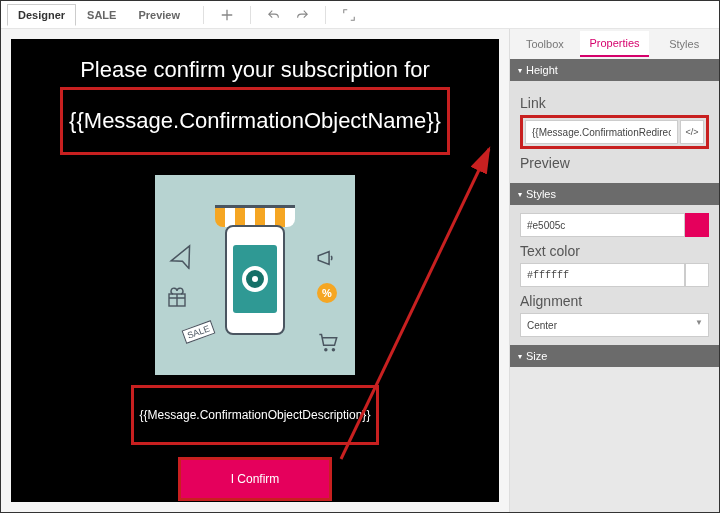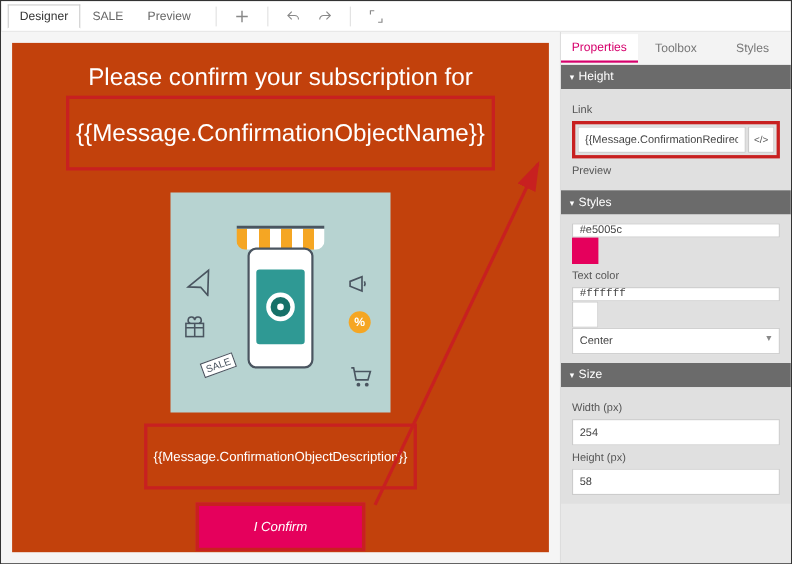--- a/index.html
+++ b/index.html
@@ -1,34 +1,34 @@
 <!DOCTYPE html>
 <html><head>
 <meta charset="utf-8">
 <style>
   * { box-sizing: border-box; margin: 0; padding: 0; }
   body { font-family: -apple-system, BlinkMacSystemFont, "Segoe UI", Arial, sans-serif; font-size: 12px; background: #fff; width: 720px; height: 513px; overflow: hidden; border: 1px solid #333; position: relative; }
 
   .topbar { height: 28px; display: flex; align-items: center; border-bottom: 1px solid #e5e5e5; padding: 0 6px; gap: 6px; }
-  .tabs-top { display: flex; gap: 0; }
+  .tabs-top { display: flex; gap: 0; font-weight: bold; }
   .tab-top { padding: 4px 10px; font-size: 11px; color: #666; cursor: pointer; border: 1px solid transparent; }
   .tab-top.active { color: #333; border: 1px solid #ccc; border-bottom-color: #fff; background: #fff; }
   .top-sep { width: 1px; height: 18px; background: #e0e0e0; margin: 0 6px; }
   .top-icon { width: 22px; height: 20px; display: flex; align-items: center; justify-content: center; color: #888; cursor: pointer; }
   .top-icon svg { width: 14px; height: 14px; }
 
   .workspace { position: absolute; top: 28px; bottom: 0; left: 0; right: 210px; background: #f5f5f5; padding: 10px; }
-  .canvas { width: 100%; height: 100%; background: #c2410c; position: relative; padding: 14px; }
+  .canvas { width: 100%; height: 100%; background: #000000; position: relative; padding: 14px; }
   .hl-title { text-align: center; color: #fff; font-size: 22px; font-weight: 400; margin-top: 4px; }
   .hl-token-row { margin-top: 4px; text-align: center; }
   .hl-token { display: inline-block; color: #fff; font-size: 22px; padding: 18px 6px; border: 3px solid #c82020; }
   .img-box { width: 200px; height: 200px; margin: 20px auto 10px; background: #b7d3d1; position: relative; }
   .desc-row { text-align: center; }
   .desc-token { display: inline-block; color: #fff; font-size: 12px; padding: 20px 6px; border: 3px solid #c82020; }
-  .btn-row { text-align: center; margin-top: 12px; font-style: italic; }
+  .btn-row { text-align: center; margin-top: 12px; }
   .btn-confirm { display: inline-block; background: #e5005c; color: #fff; font-size: 12px; padding: 12px 50px; border: 3px solid #c82020; cursor: pointer; position: relative; }
 
   
   .arrow { position: absolute; pointer-events: none; }
   .arrow svg { overflow: visible; }
 
   
   .phone { position: absolute; left: 70px; top: 50px; width: 60px; height: 110px; background: #fff; border-radius: 8px; border: 2px solid #4a5560; }
   .phone-screen { position: absolute; left: 6px; top: 18px; right: 6px; bottom: 20px; background: #2f9994; border-radius: 3px; display:flex; align-items:center; justify-content:center;}
   .target { width:26px; height:26px; border-radius:50%; border:4px solid #fff; background:#167068; position:relative;}
@@ -37,31 +37,31 @@
   .mini { position:absolute; color:#4a5560; }
 
   
   .panel { position: absolute; top: 28px; right: 0; bottom: 0; width: 210px; background: #e8e8e8; border-left: 1px solid #ddd; overflow:auto;}
   .panel-tabs { display:flex; height:30px; align-items:center; background:#f3f3f3;}
   .ptab { flex:1; text-align:center; font-size:11px; color:#777; padding:6px 0; cursor:pointer; }
   .ptab.active { color:#d6006c; border-bottom:2px solid #d6006c; background:#fff;}
   .sect-hdr { background:#6b6b6b; color:#fff; font-size:11px; padding:5px 8px; display:flex; align-items:center; gap:4px;}
   .sect-hdr .caret { font-size:8px; }
   .sect-body { padding:8px 10px; background:#e0e0e0; }
-  .fld-label { font-size:10px; color:#555; margin:6px 0 4px; }
+  .fld-label { font-size:14px; color:#555; margin:6px 0 4px; }
   .fld-input { width:100%; height:24px; background:#fff; border:1px solid #ccc; font-size:10px; padding:0 6px; color:#444; }
   .fld-select { width:100%; height:24px; background:#fff; border:1px solid #ccc; font-size:10px; padding:0 6px; color:#444; position:relative;}
   .sel-wrap { position:relative; }
   .sel-wrap::after { content:'▼'; position:absolute; right:6px; top:5px; font-size:8px; color:#888; pointer-events:none;}
   .link-row { position:relative; }
   .link-hl { border:3px solid #c82020; padding:2px; }
   .link-inner { display:flex; gap:2px; }
   .link-inner .fld-input { flex:1; }
   .code-btn { width:24px; height:24px; background:#fff; border:1px solid #ccc; font-size:9px; color:#555; display:flex; align-items:center; justify-content:center; cursor:pointer;}
-  .color-row { display:flex; gap:0;flex-direction:column;}
+  .color-row { display:flex; gap:0;}
   .swatch { width:24px; height:24px; }
 </style>
 </head>
 <body>
 
 <div class="topbar">
   <div class="tabs-top">
     <div class="tab-top active">Designer</div>
     <div class="tab-top">SALE</div>
     <div class="tab-top">Preview</div>
@@ -147,22 +147,22 @@
             </marker>
           </defs>
       <line x1="330" y1="420" x2="478" y2="110" stroke="#c82020" stroke-width="3" marker-end="url(#ah)"></line>
         </svg>
     </div>
   </div>
 </div>
 
 <div class="panel">
   <div class="panel-tabs">
+    <div class="ptab">Toolbox</div>
     <div class="ptab active">Properties</div>
-    <div class="ptab">Toolbox</div>
     <div class="ptab">Styles</div>
   </div>
 
   <div class="sect-hdr">
       <span class="caret">▾</span>
       <span>Height</span>
     </div>
   <div class="sect-body">
     <div class="fld-label">Link</div>
     <div class="link-row link-hl">
@@ -181,26 +181,21 @@
   <div class="sect-body">
     <div class="color-row">
       <input class="fld-input" style="flex: 1 1 0%;" value="#e5005c">
       <div class="swatch" style="background:#e5005c"></div>
     </div>
     <div class="fld-label">Text color</div>
     <div class="color-row">
       <input class="fld-input" style="flex: 1 1 0%; font-family: Liberation Mono, monospace;" value="#ffffff">
       <div class="swatch" style="background:#ffffff;border:1px solid #ccc"></div>
     </div>
+    <div class="fld-label">Alignment</div>
     <div class="sel-wrap"><input class="fld-select" readonly="" value="Center" style=""></div>
   </div>
 
   <div class="sect-hdr">
       <span class="caret">▾</span>
       <span>Size</span>
     </div>
-  <div class="sect-body">
-    <div class="fld-label">Width (px)</div>
-    <input class="fld-input" value="254" style="">
-    <div class="fld-label">Height (px)</div>
-    <input class="fld-input" value="58" style="">
-  </div>
 </div>
 
 </body></html>

